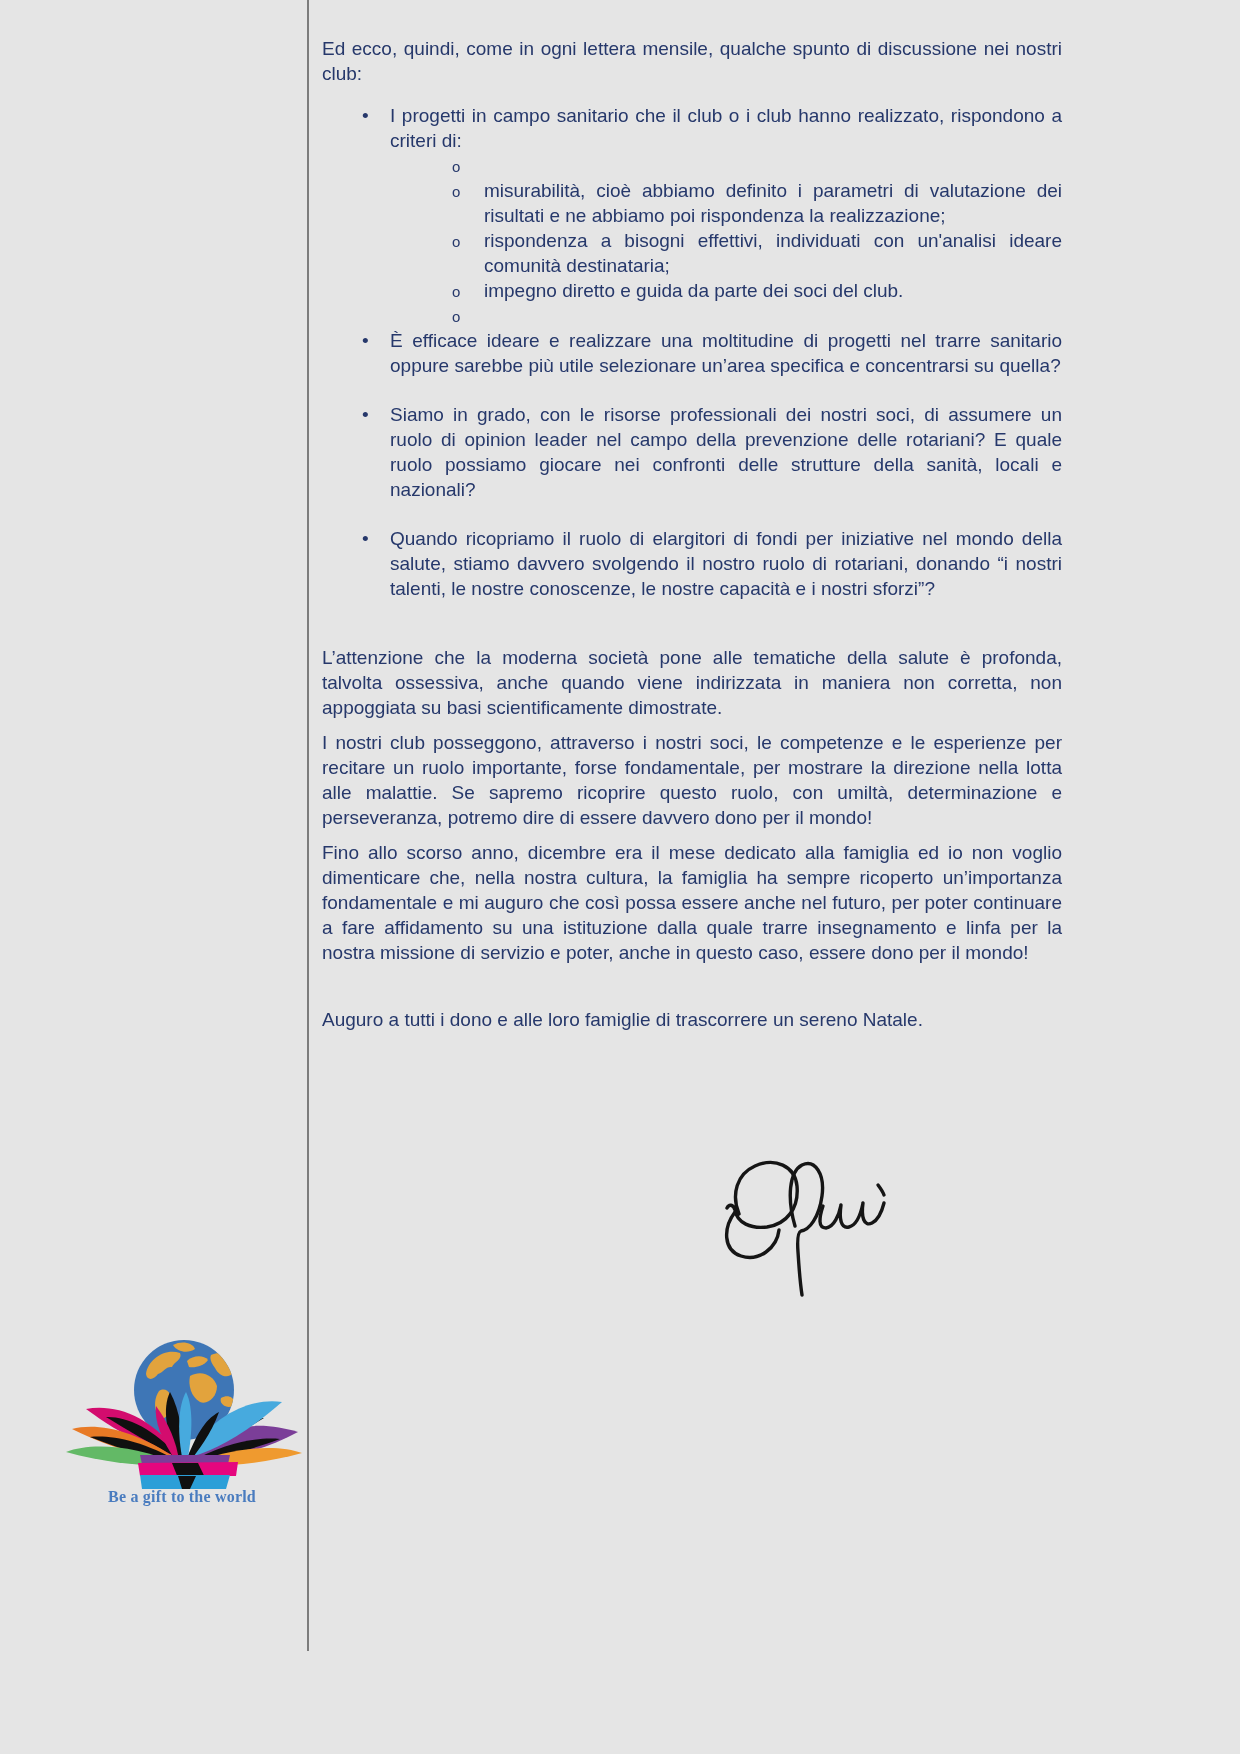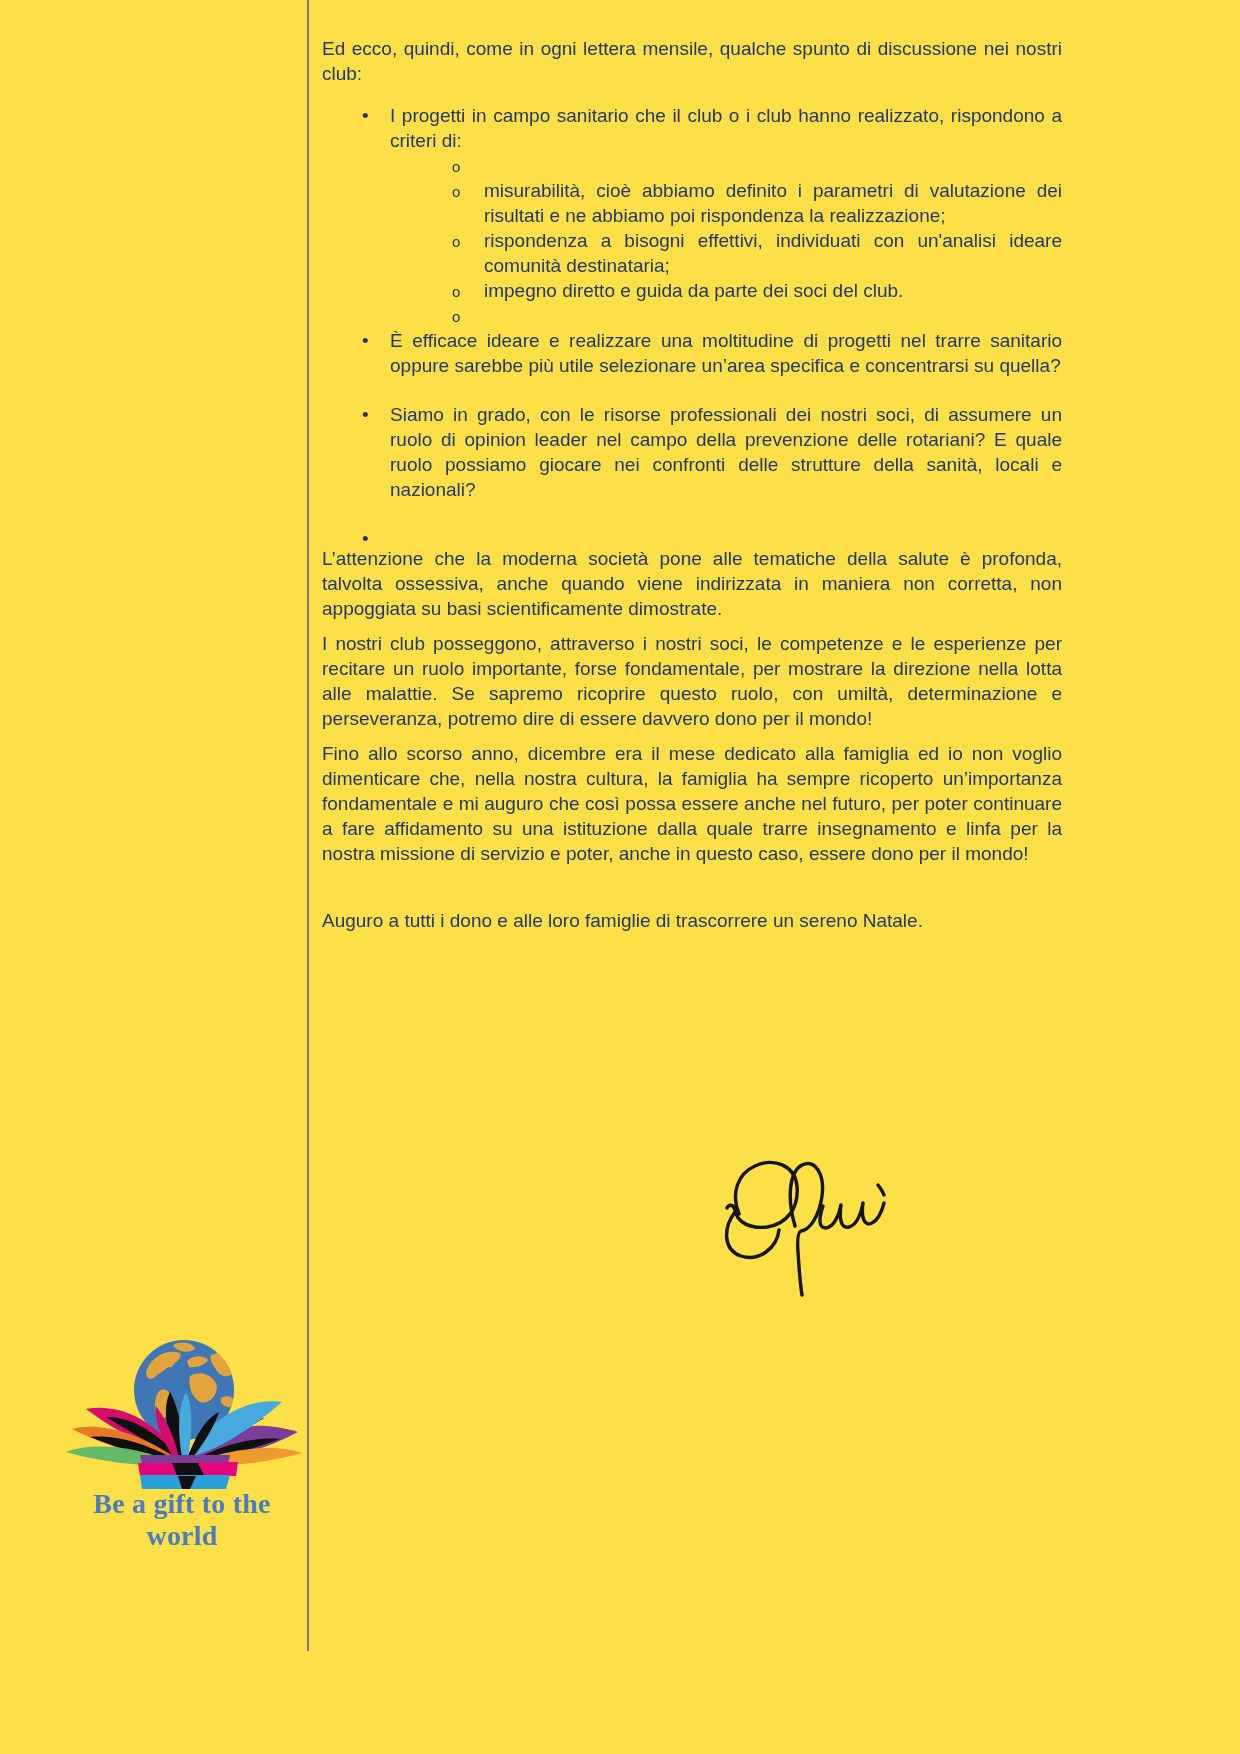--- a/index.html
+++ b/index.html
@@ -1,20 +1,20 @@
 <!DOCTYPE html>
 <html lang="it"><head>
 <meta charset="utf-8">
 <style>
   html,body{margin:0;padding:0;background:#ffffff;}
   .page{
     position:relative;
     width:1240px;
     height:1754px;
-    background:#fde047;
+    background:#e5e5e5;
     overflow:hidden;
     font-family:"Liberation Sans", sans-serif;
   }
   .vline{
     position:absolute;
     left:307px;
     top:0;
     width:2px;
     height:1651px;
     background:#7c7c7c;
@@ -54,21 +54,21 @@
     left:62px;
     top:1336px;
     width:240px;
     text-align:center;
   }
   .logo svg{display:block;}
   .tagline{
     margin-top:-4px;
     font-family:"Liberation Serif", serif;
     font-weight:bold;
-    font-size:28px;
+    font-size:16px;
     letter-spacing:0.2px;
     color:#4A7CBF;
     text-align:center;
   }
 </style>
 </head>
 <body>
 
 <div class="page">
 
@@ -111,20 +111,21 @@
         <span>È efficace ideare e realizzare una moltitudine di progetti nel trarre sanitario oppure sarebbe più utile selezionare un’area specifica e concentrarsi su quella?</span>
       </li>
 
       <li class="li-b gap">
         <span class="marker1">•</span>
         <span>Siamo in grado, con le risorse professionali dei nostri soci, di assumere un ruolo di opinion leader nel campo della prevenzione delle rotariani? E quale ruolo possiamo giocare nei confronti delle strutture della sanità, locali e nazionali?</span>
       </li>
 
       <li class="li-b gap">
         <span class="marker1">•</span>
+        <span>Quando ricopriamo il ruolo di elargitori di fondi per iniziative nel mondo della salute, stiamo davvero svolgendo il nostro ruolo di rotariani, donando “i nostri talenti, le nostre conoscenze, le nostre capacità e i nostri sforzi”?</span>
       </li>
 
     </ul>
 
     <p class="para-first">L’attenzione che la moderna società pone alle tematiche della salute è profonda, talvolta ossessiva, anche quando viene indirizzata in maniera non corretta, non appoggiata su basi scientificamente dimostrate.</p>
     <p class="para">I nostri club posseggono, attraverso i nostri soci, le competenze e le esperienze per recitare un ruolo importante, forse fondamentale, per mostrare la direzione nella lotta alle malattie. Se sapremo ricoprire questo ruolo, con umiltà, determinazione e perseveranza, potremo dire di essere davvero dono per il mondo!</p>
     <p class="para">Fino allo scorso anno, dicembre era il mese dedicato alla famiglia ed io non voglio dimenticare che, nella nostra cultura, la famiglia ha sempre ricoperto un’importanza fondamentale e mi auguro che così possa essere anche nel futuro, per poter continuare a fare affidamento su una istituzione dalla quale trarre insegnamento e linfa per la nostra missione di servizio e poter, anche in questo caso, essere dono per il mondo!</p>
     <p class="closing">Auguro a tutti i dono e alle loro famiglie di trascorrere un sereno Natale.</p>
 
   </div>

